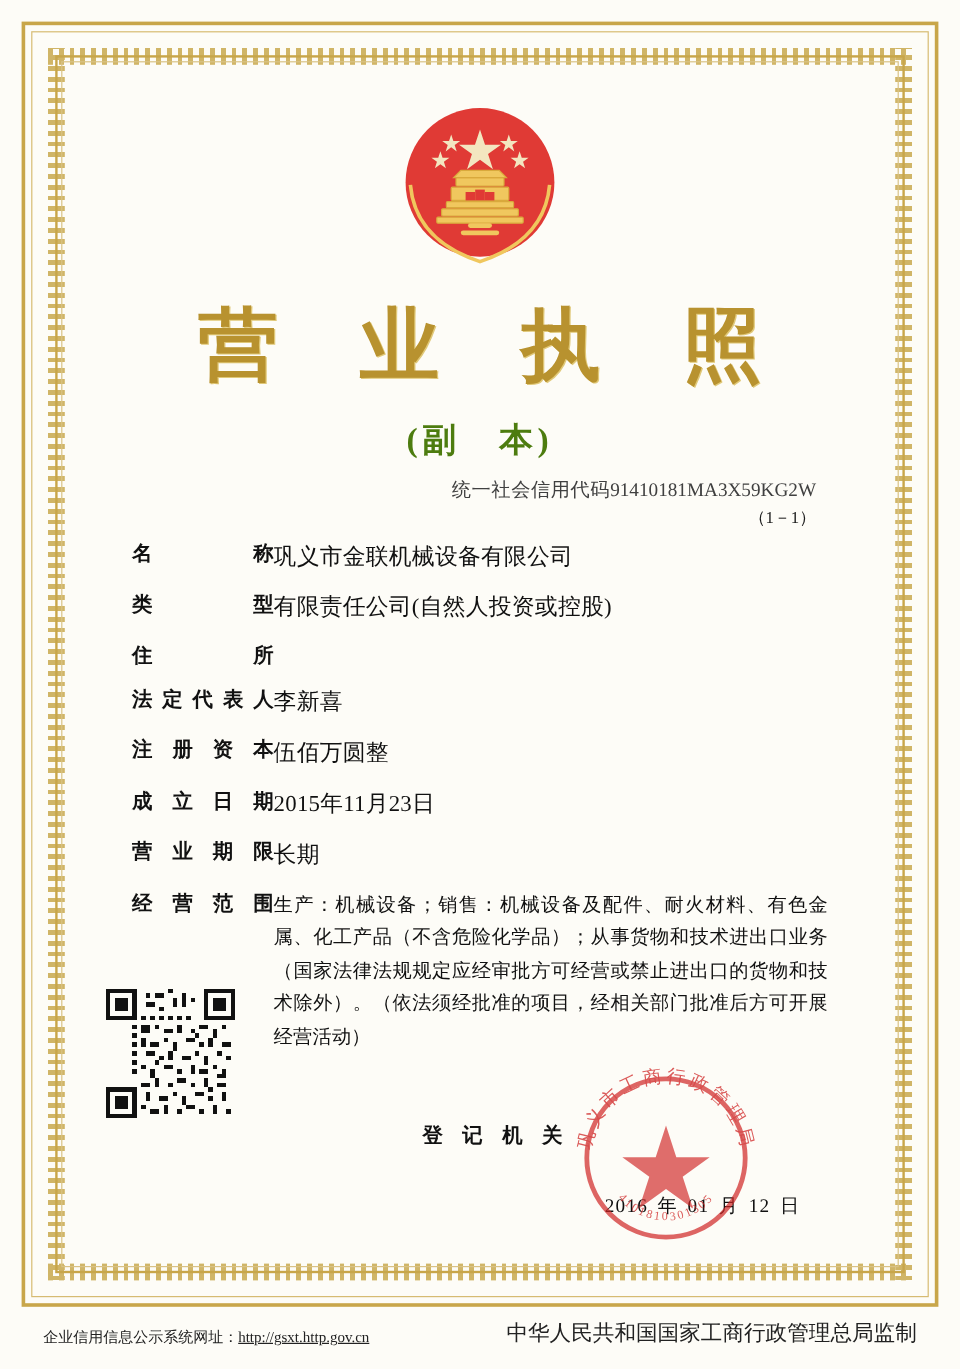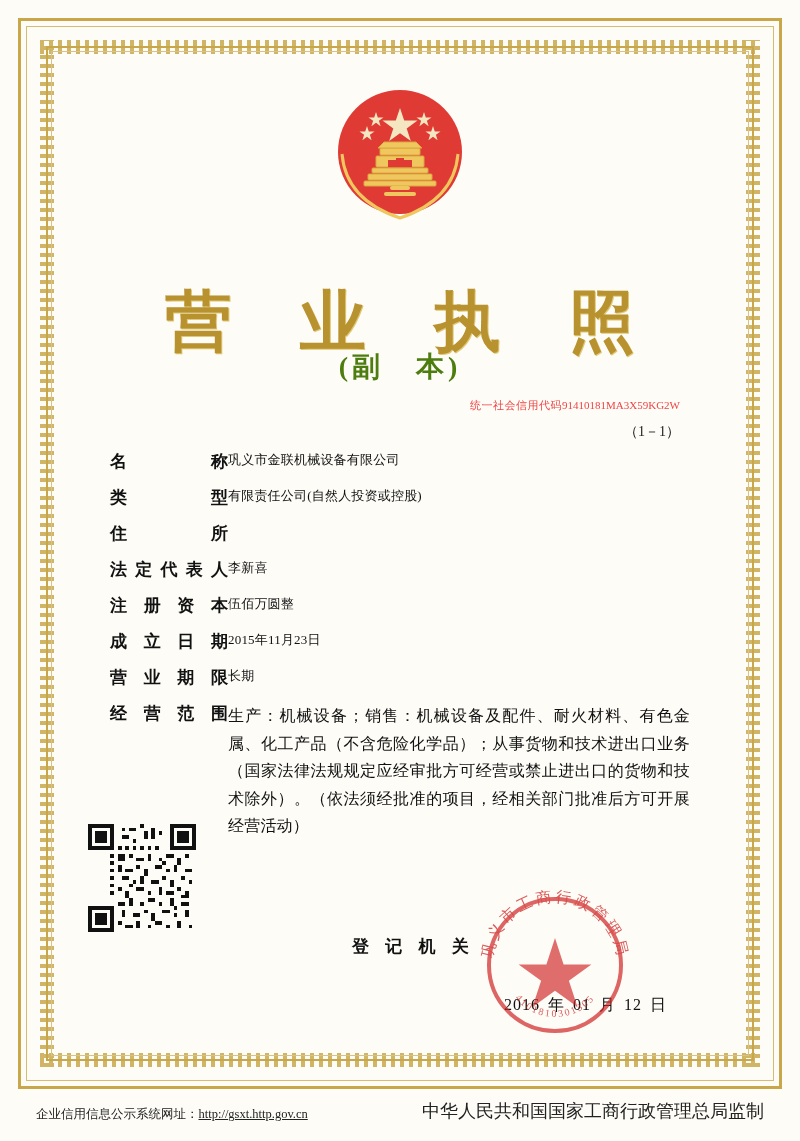--- a/index.html
+++ b/index.html
@@ -92,41 +92,40 @@
     right: 0;
     top: 243px;
     text-align: center;
     font-size: 66px;
     letter-spacing: 26px;
     text-indent: 26px;
     font-weight: bold;
     color: #b8922f;
     font-family: "Liberation Serif", "DejaVu Serif", serif;
     text-shadow: 1px 1px 0 #e0c878;
-    margin-top: 34px;
   }
   .subtitle {
     position: absolute;
     left: 0;
     right: 0;
     top: 348px;
     text-align: center;
     font-size: 28px;
     color: #4d7c0f;
     letter-spacing: 4px;
     font-weight: bold;
   }
 
   
   .credit-code {
     position: absolute;
     right: 120px;
     top: 398px;
-    font-size: 11px;
-    color: #ef4444;
+    font-size: 16px;
+    color: #404040;
     letter-spacing: 0.5px;
     white-space: nowrap;
   }
   .credit-code .code-num {
     font-family: "Liberation Serif", "DejaVu Serif", serif;
     letter-spacing: 0px;
   }
   .sheet-no {
     position: absolute;
     right: 120px;
@@ -151,21 +150,21 @@
     width: 118px;
     flex: 0 0 118px;
     font-size: 17px;
     font-weight: bold;
     color: #111;
     display: flex;
     justify-content: space-between;
     letter-spacing: 0px;
   }
   .row-value {
-    font-size: 13px;
+    font-size: 19px;
     color: #111;
     line-height: 1.55;
     flex: 1;
     letter-spacing: 0.2px;
   }
   .row-value.multiline {
     text-align: justify;
     line-height: 1.72;
     font-size: 16px;
   }

